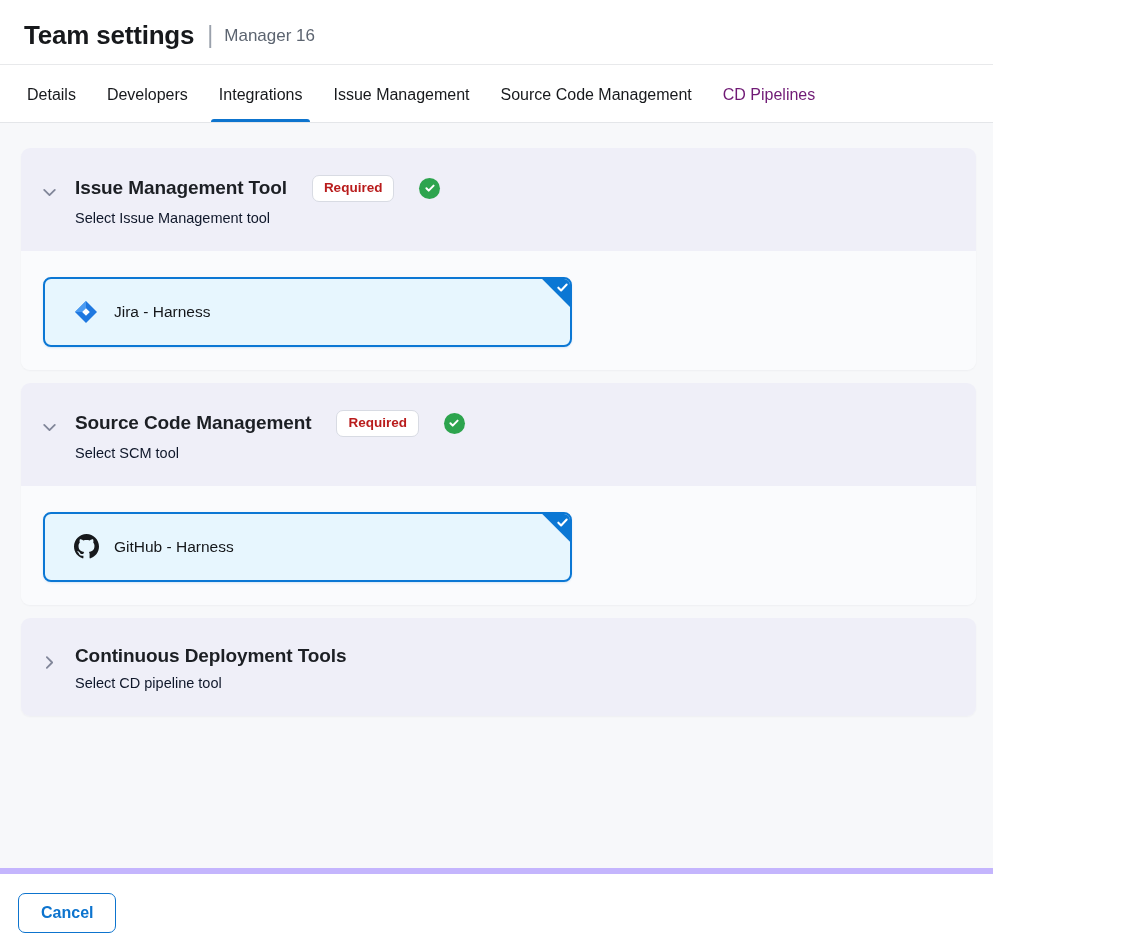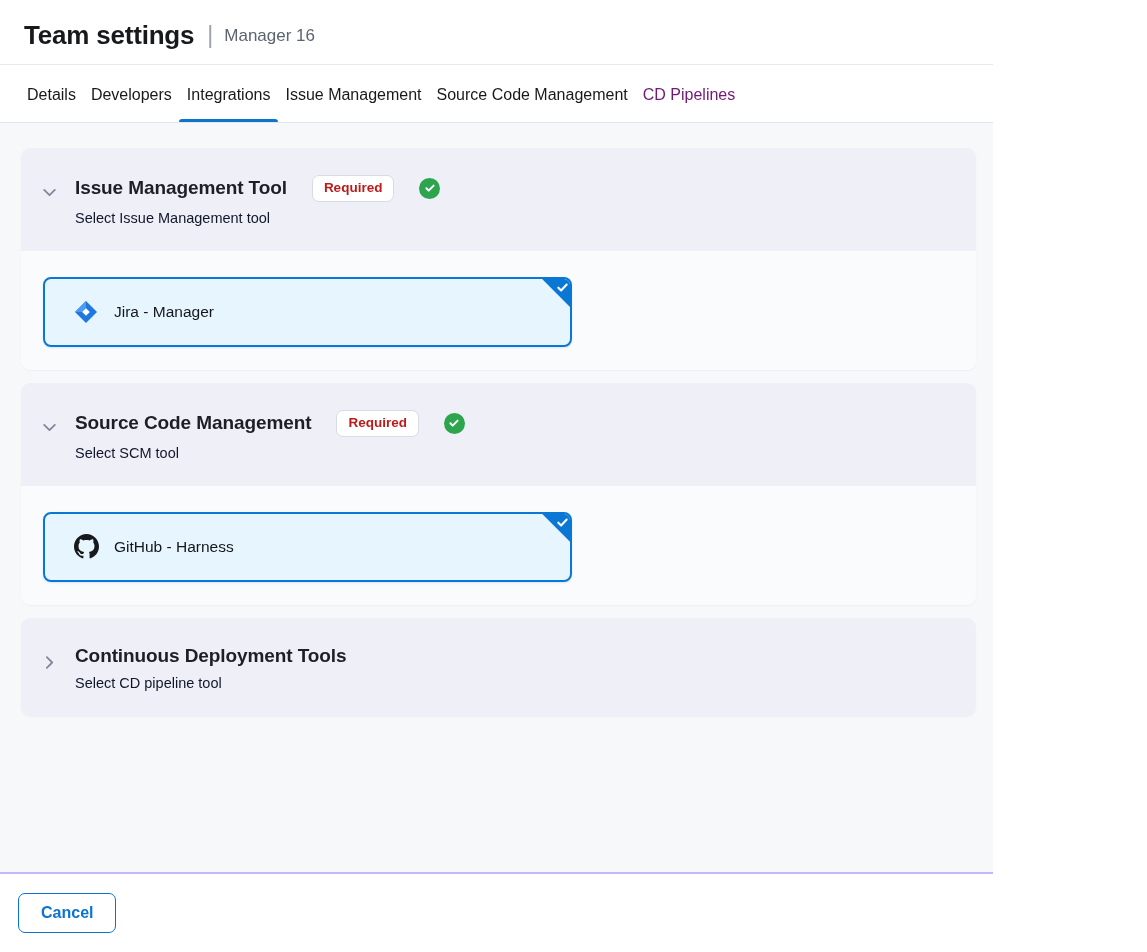--- a/index.html
+++ b/index.html
@@ -20,21 +20,21 @@
     border-bottom: 1px solid #e8e9eb;
   }
   .page-title { font-size: 26px; font-weight: 700; color: #17191c; letter-spacing: -0.2px; }
   .title-sep { color: #9aa1ac; font-size: 23px; font-weight: 300; margin: 0 11px 0 13px; }
   .page-subtitle { font-size: 17px; color: #5c6470; font-weight: 400; }
 
   
   .tabs {
     background: #fff;
     display: flex;
-    gap: 15px;
+    gap: 31px;
     padding: 0 27px;
     border-bottom: 1px solid #e4e6e9;
   }
   .tab {
     font-size: 16px;
     font-weight: 500;
     color: #17191c;
     padding: 21px 0 18px 0;
     position: relative;
     cursor: pointer;
@@ -119,21 +119,21 @@
     background: #0b77d4;
     clip-path: polygon(0 0, 100% 0, 100% 100%);
   }
   .corner-check svg { position: absolute; top: 4px; right: 3px; }
   .tool-icon { width: 26px; height: 26px; flex: 0 0 auto; display: flex; align-items: center; justify-content: center; }
   .tool-label { font-size: 15.5px; font-weight: 500; color: #15171a; }
 
   
   .footer {
     background: #ffffff;
-    border-top: 2px solid #c4b5fd;
+    border-top: 6px solid #c4b5fd;
     padding: 19px 18px;
     display: flex;
     align-items: center;
     gap: 25px;
   }
   .btn {
     font-family: "Liberation Sans", sans-serif;
     font-size: 16px;
     font-weight: 700;
     border-radius: 7px;
@@ -202,21 +202,21 @@
                 <path d="M2.5 7.2l3 3 6-6.4" stroke="#ffffff" stroke-width="2.2" fill="none" stroke-linecap="round" stroke-linejoin="round"></path>
               </svg>
           </span>
           <span class="tool-icon">
             <svg width="26" height="26" viewBox="0 0 26 26">
               <path d="M13 2 L24 13 L13 24 L2 13 Z" fill="#1f78e0"></path>
               <path d="M13 2 L2 13 L13 13 Z" fill="#4b9bf2"></path>
               <path d="M13 9.2 L16.8 13 L13 16.8 L9.2 13 Z" fill="#ffffff"></path>
             </svg>
           </span>
-          <span class="tool-label">Jira - Manager</span>
+          <span class="tool-label">Jira - Harness</span>
         </div>
       </div>
     </div>
 
     <div class="group">
       <div class="group-header">
         <span class="chev-wrap">
           <svg width="17" height="17" viewBox="0 0 16 16">
               <path d="M3 5.5l5 5 5-5" stroke="#818699" stroke-width="1.7" fill="none" stroke-linecap="round" stroke-linejoin="round"></path>
             </svg>

